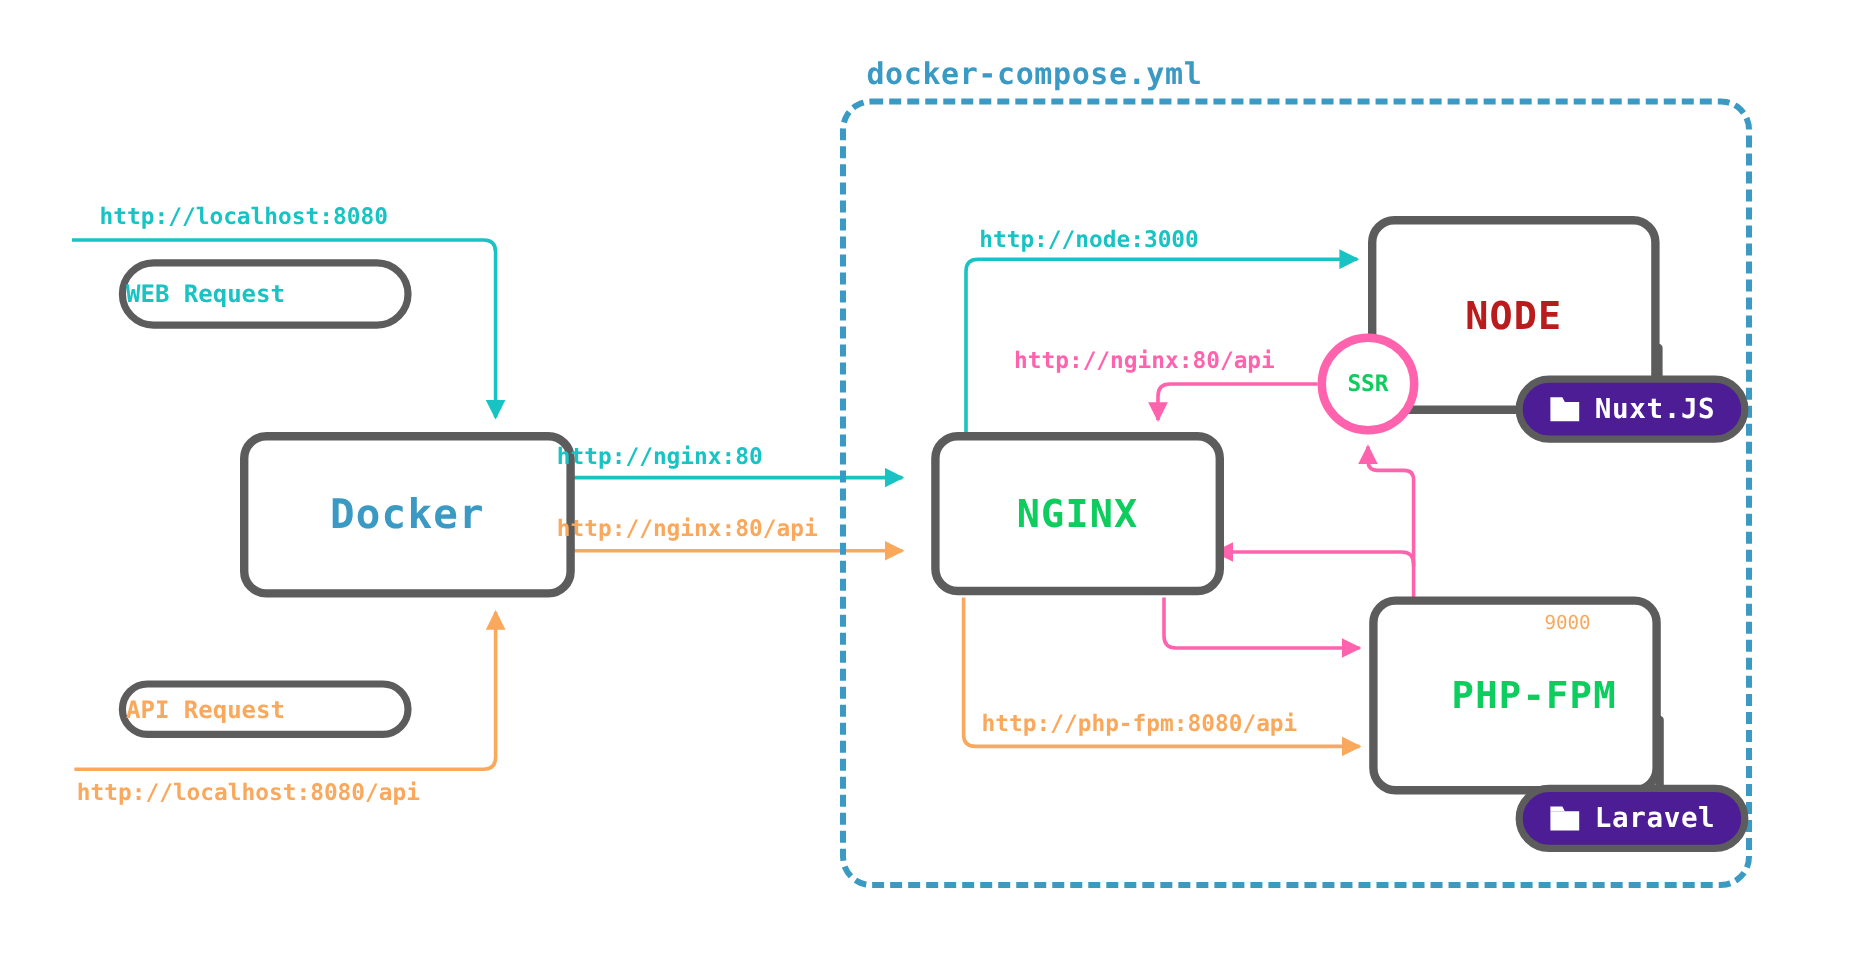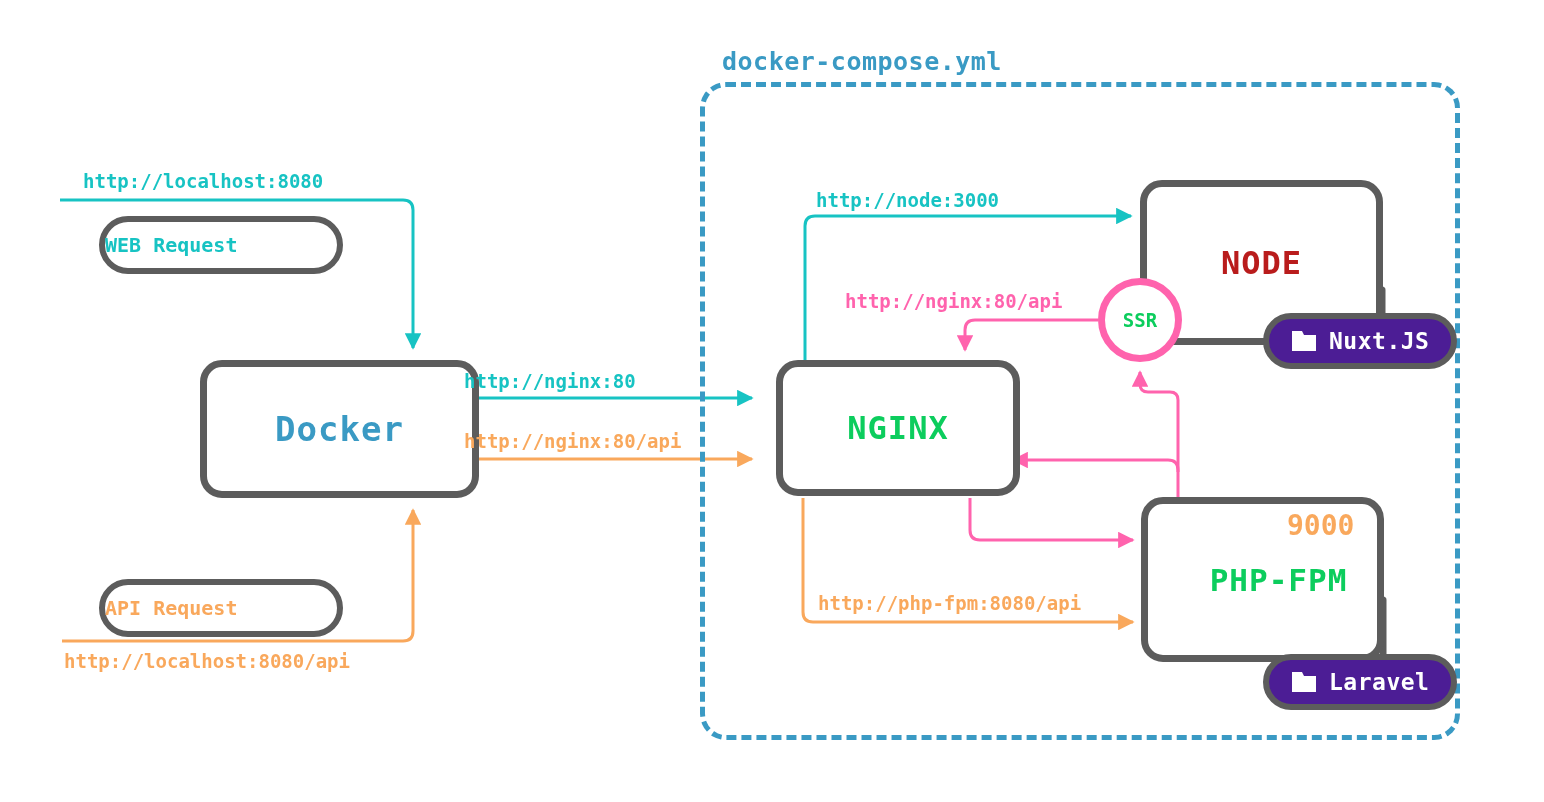--- a/index.html
+++ b/index.html
@@ -55,21 +55,21 @@
     position:absolute;font-size:25px;font-weight:bold;color:#3a9ac4;
     white-space:nowrap;letter-spacing:0.5px;
   }
 
   
   .elabel{
     position:absolute;font-size:19px;font-weight:bold;white-space:nowrap;
     letter-spacing:0px;
   }
   .port-label{
-    position:absolute;font-size:28px;font-weight:bold;white-space:nowrap;
+    position:absolute;font-size:16px;font-weight:normal;white-space:nowrap;
   }
 </style>
 </head>
 <body>
 
 <div id="stage">
 
   <svg id="wires" viewBox="0 0 1544 802" xmlns="http://www.w3.org/2000/svg">
     <defs>
       <marker id="ar-cyan" viewBox="0 0 10 10" refX="9" refY="5" markerWidth="5.5" markerHeight="5.5" orient="auto-start-reverse">
@@ -116,21 +116,21 @@
   <div class="node dashed" style="left:700px;top:82px;width:760px;height:658px;"></div>
   <div class="compose-title" style="left:722px;top:47px;">docker-compose.yml</div>
 
   <div class="elabel" style="left:83px;top:170px;color:#17c3c3;">http://localhost:8080</div>
   <div class="elabel" style="left:64px;top:650px;color:#f9a85c;">http://localhost:8080/api</div>
 
   <div class="node pill" style="left:99px;top:216px;width:244px;height:58px;">
     <span class="pill-label" style="color:#17c3c3;">WEB Request</span>
   </div>
 
-  <div class="node pill" style="left:99px;top:567px;width:244px;height:58px;margin-top:12px;">
+  <div class="node pill" style="left:99px;top:567px;width:244px;height:48px;">
     <span class="pill-label" style="color:#f9a85c;">API Request</span>
   </div>
 
   <div class="node box" style="left:200px;top:360px;width:279px;height:138px;">
     <span class="box-title" style="color:#3a9ac4;font-size:34px;">Docker</span>
   </div>
 
   <div class="elabel" style="left:464px;top:370px;color:#17c3c3;">http://nginx:80</div>
   <div class="elabel" style="left:464px;top:430px;color:#f9a85c;">http://nginx:80/api</div>
 

